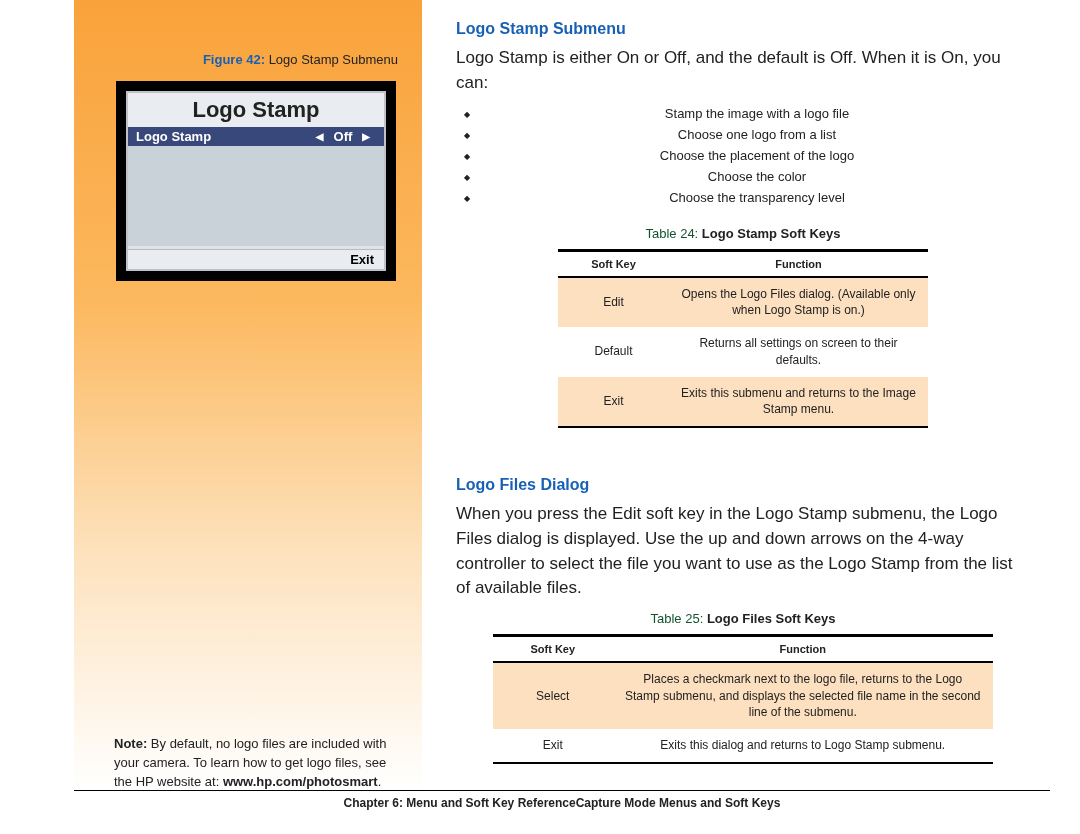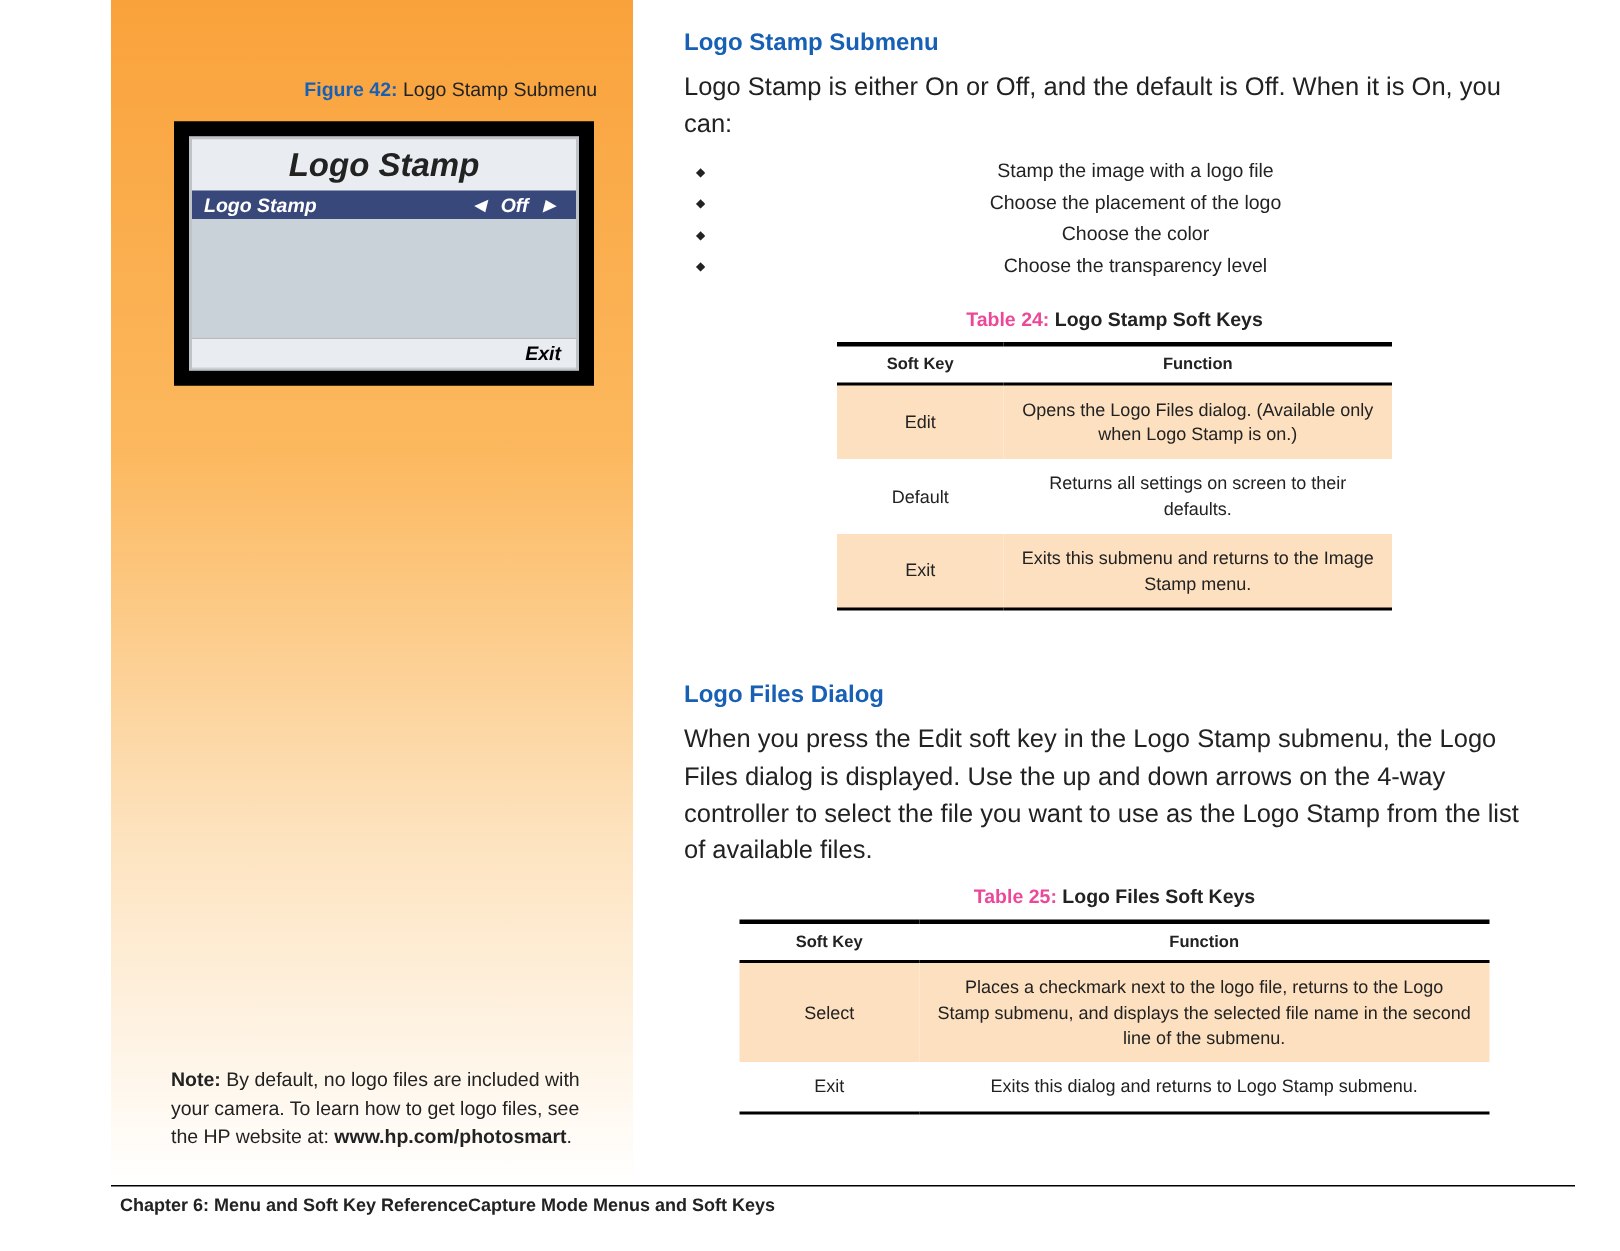--- a/index.html
+++ b/index.html
@@ -31,26 +31,25 @@
     text-align: right;
     font-size: 13px;
     margin-bottom: 14px;
   }
   .fig-caption .fig-ref {
     color: #1860b5;
     font-weight: 700;
   }
   .camera-screen {
     width: 280px;
-    height: 176px;
+    height: 200px;
     background: #000;
     margin: 0 auto;
     border: 10px solid #000;
     position: relative;
-    font-style: italic;
   }
   .lcd {
     background: #dfe3e7;
     width: 100%;
     height: 100%;
     position: relative;
     border: 2px solid #bfc3c7;
   }
   .lcd-title {
     text-align: center;
@@ -139,21 +138,21 @@
     color: #222;
   }
   .table-caption {
     text-align: center;
     font-size: 13px;
     margin: 6px 0 8px 0;
     width: 400px;
     margin-left: auto;
     margin-right: auto;
   }
-  .table-caption .tbl-ref { color: #ec4899; font-weight: 700; }
+  .table-caption .tbl-ref { color: #14532d; font-weight: 400; }
   .table-caption .tbl-name { font-weight: 700; }
   table.softkeys {
     border-collapse: collapse;
     margin: 0 auto;
     width: 370px;
   }
   table.softkeys.wide { width: 500px; }
   table.softkeys thead th {
     text-align: center;
     font-weight: 700;
@@ -182,21 +181,21 @@
     right: 30px;
     top: 790px;
     border-top: 1px solid #000;
   }
   .footer {
     position: absolute;
     left: 74px;
     right: 30px;
     top: 796px;
     display: flex;
-    justify-content: flex-start;
+    justify-content: center;
     font-size: 12px;
     font-weight: 600;
     padding: 0 6px;
   }
   .footer .center { position: absolute; left: 50%; transform: translateX(-50%); margin-top: 38px; }
 </style>
 </head>
 <body>
 
 <div class="page">
@@ -226,20 +225,21 @@
     <div class="note-block">
       <span class="note-label">Note: </span><span>By default, no logo files are included with your camera. To learn how to get logo files, see the HP website at: </span><span class="url">www.hp.com/photosmart</span><span>.</span>
     </div>
   </div>
 
   <div class="main">
     <h2 class="section">Logo Stamp Submenu</h2>
     <p class="body-text">Logo Stamp is either On or Off, and the default is Off. When it is On, you can:</p>
     <ul class="diamond">
       <li>Stamp the image with a logo file</li>
+      <li>Choose one logo from a list</li>
       <li>Choose the placement of the logo</li>
       <li>Choose the color</li>
       <li>Choose the transparency level</li>
     </ul>
 
     <div class="table-caption">
       <span class="tbl-ref">Table 24:</span><span class="tbl-name"> Logo Stamp Soft Keys</span>
     </div>
     <table class="softkeys">
       <thead>

